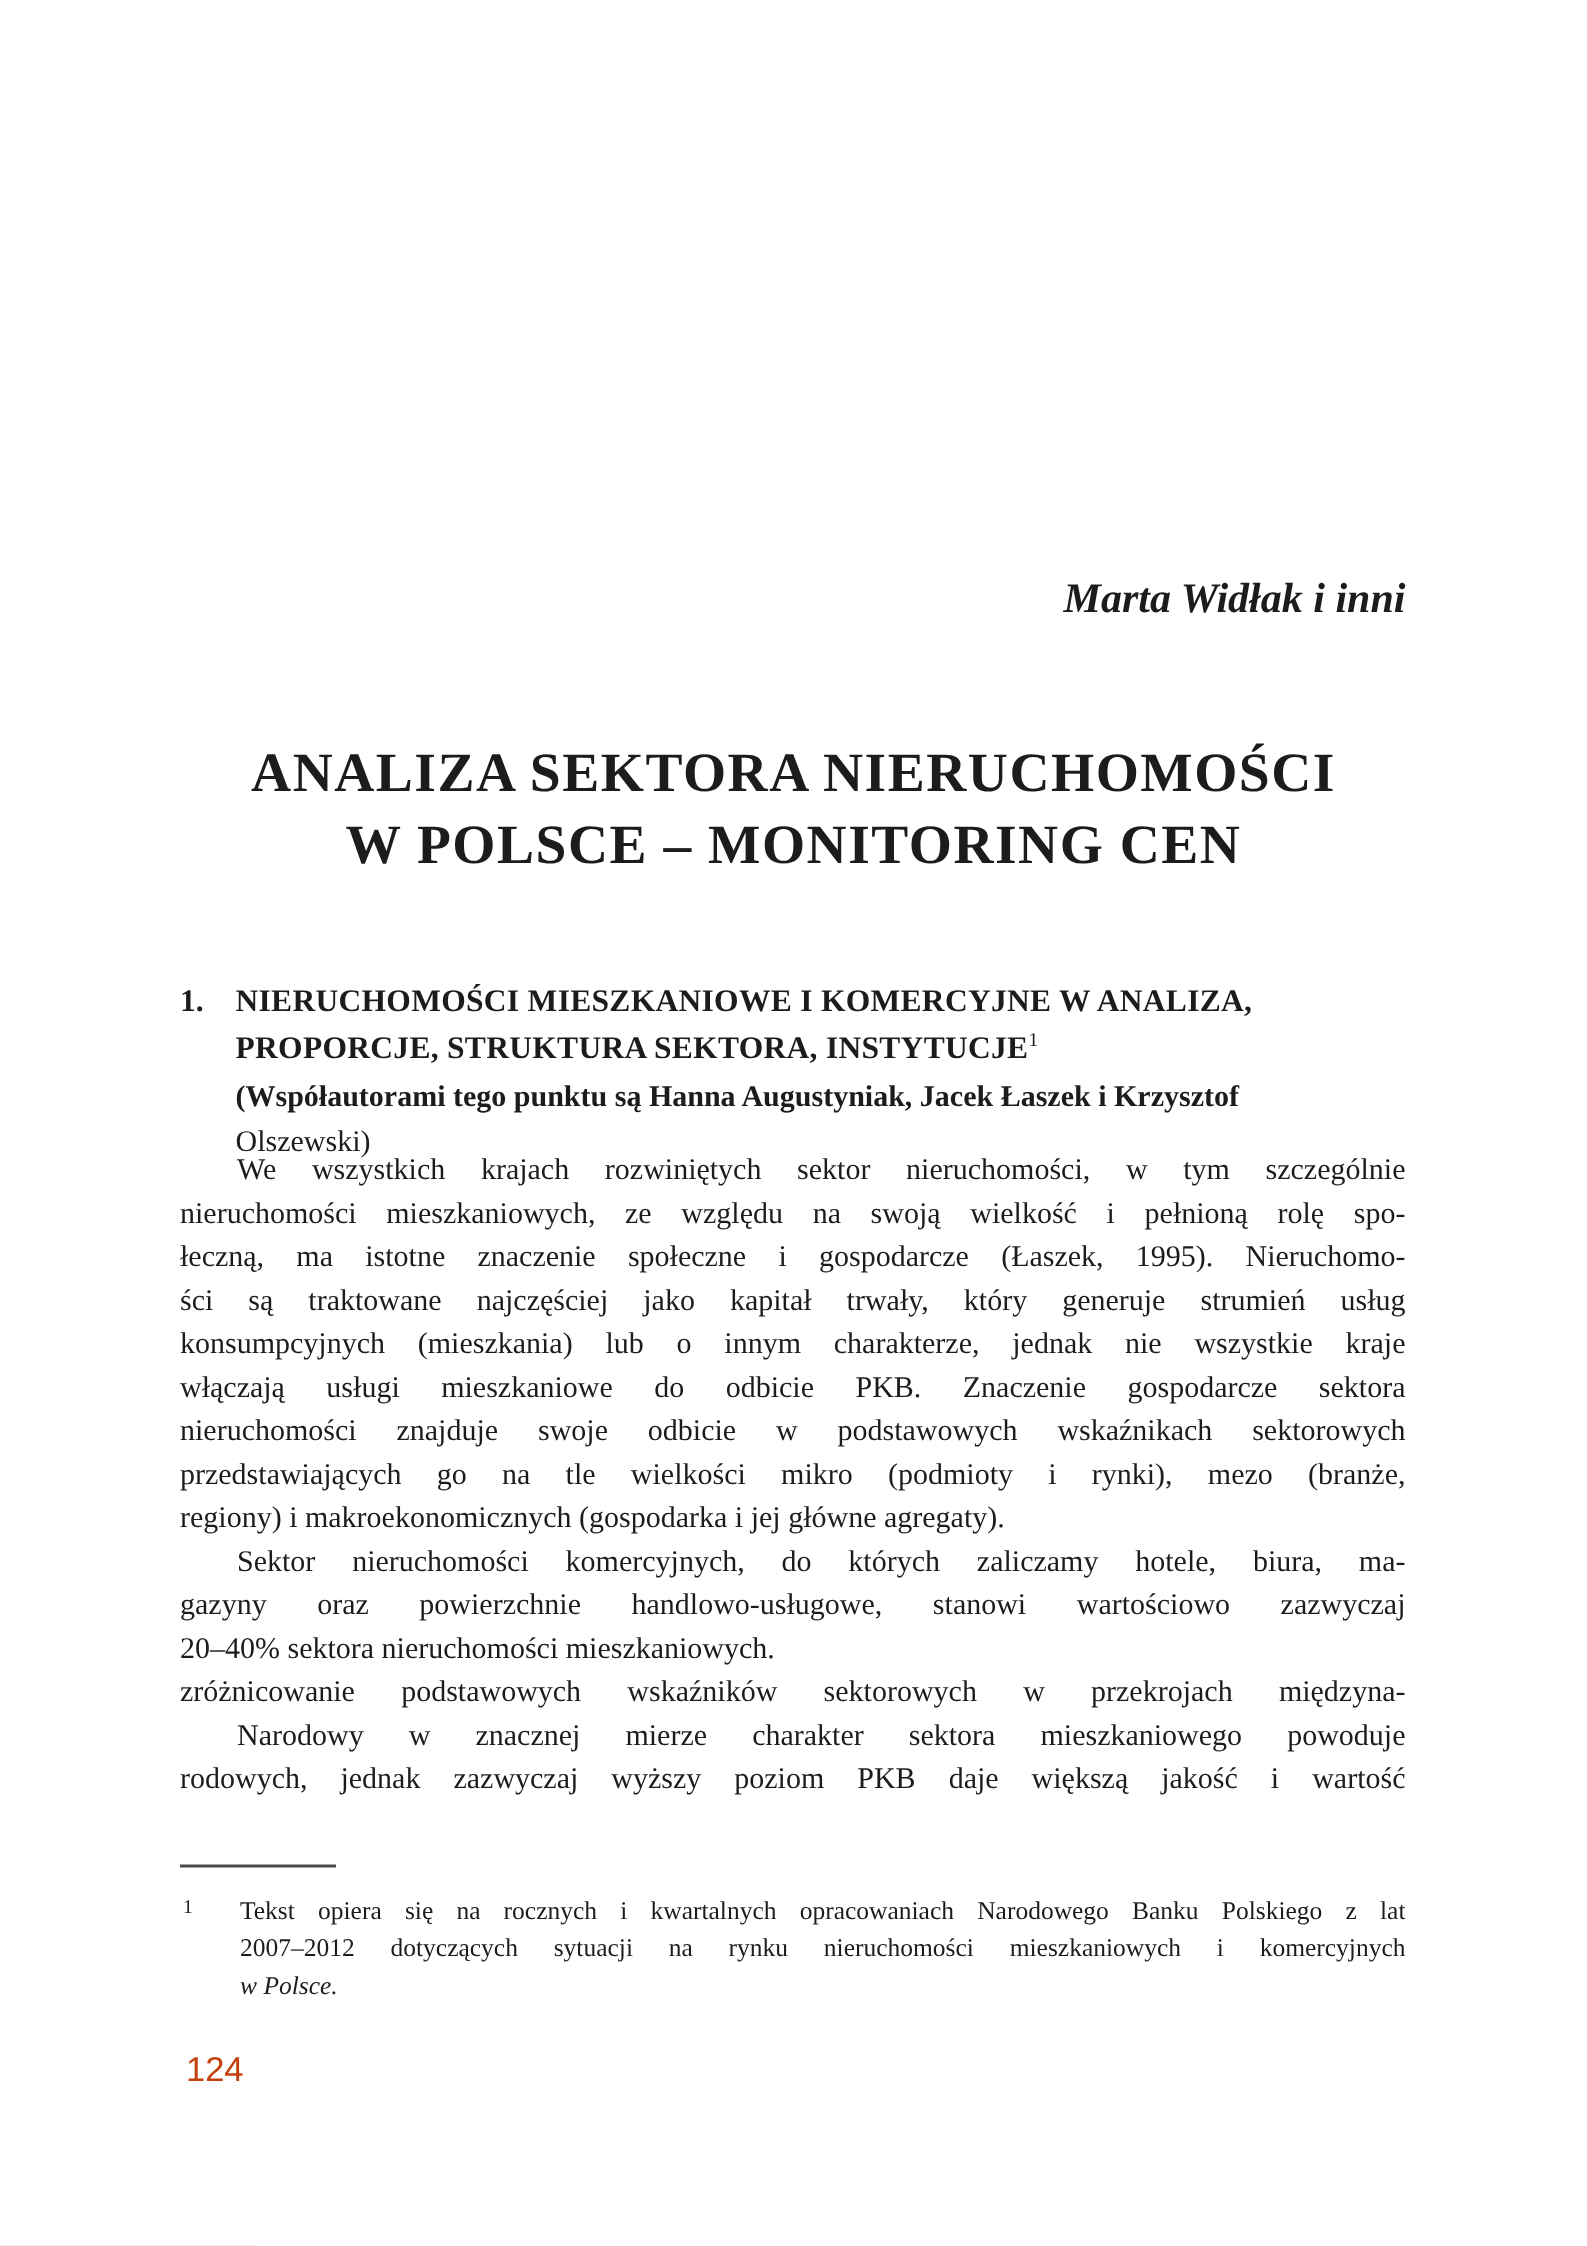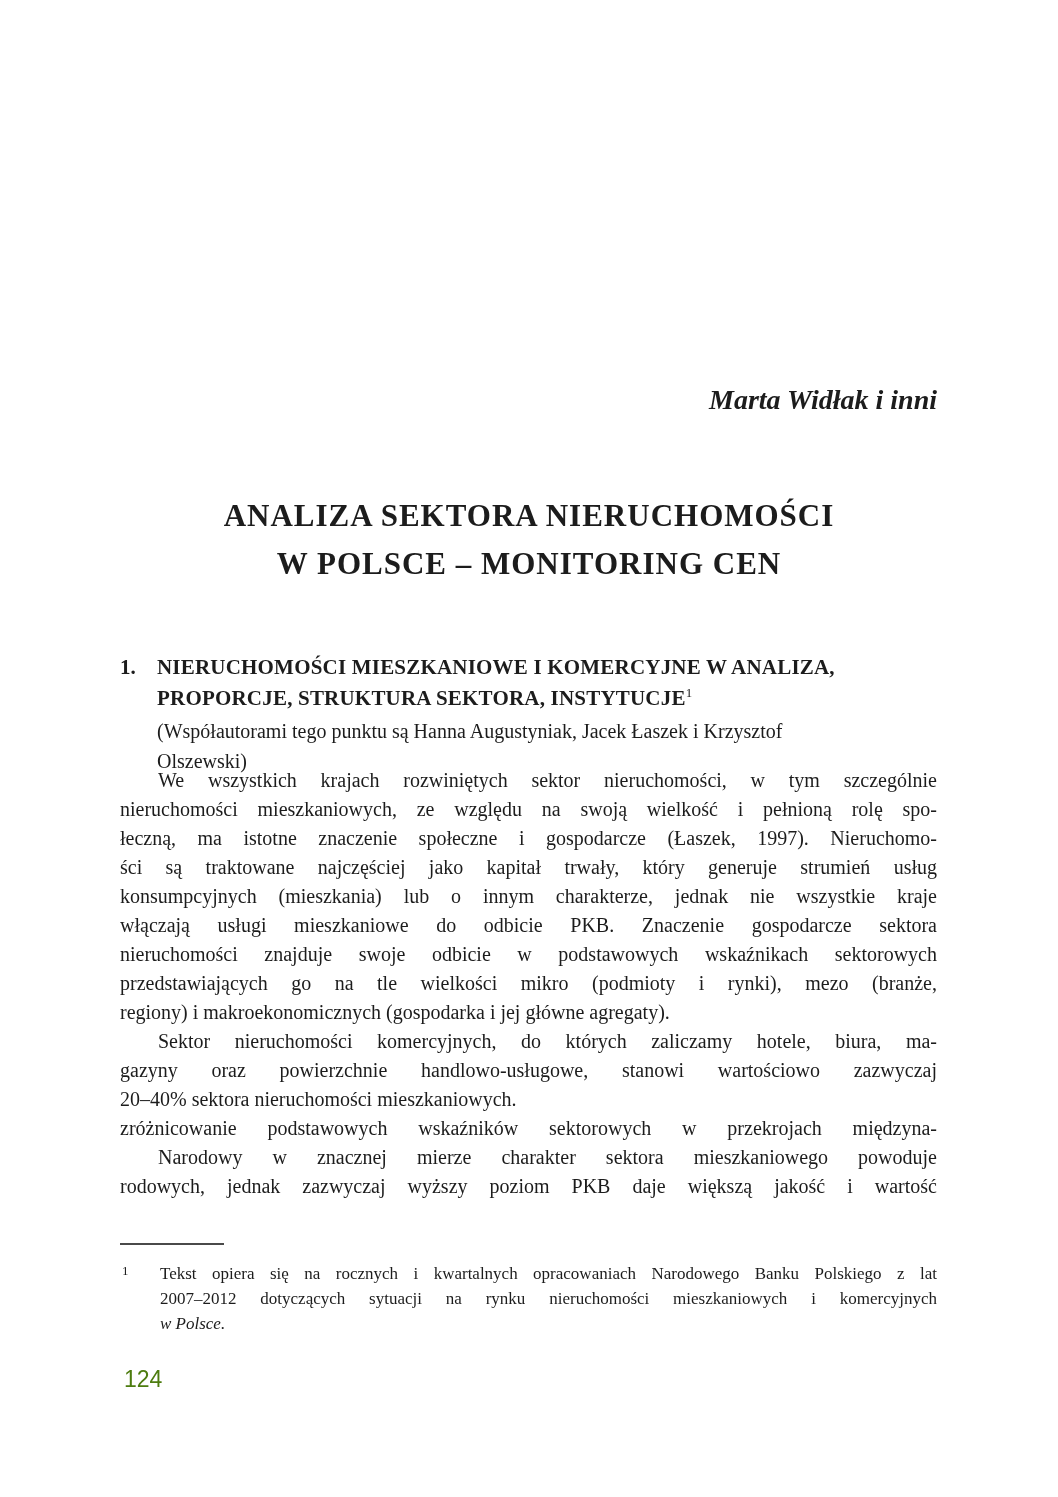--- a/index.html
+++ b/index.html
@@ -23,21 +23,21 @@
     font-weight: bold;
     font-style: italic;
   }
   .doc-title {
     position: absolute;
     left: 121px;
     width: 816px;
     top: 492px;
     text-align: center;
     font-weight: bold;
-    font-size: 31px;
+    font-size: 37px;
     line-height: 48px;
     letter-spacing: 1px;
   }
   .section-heading {
     position: absolute;
     left: 120px;
     width: 817px;
     top: 652px;
     display: flex;
     align-items: flex-start;
@@ -59,21 +59,21 @@
     font-size: 13px;
     font-weight: normal;
     vertical-align: super;
     line-height: 0;
   }
   .coauthors-line {
     font-size: 20px;
     font-weight: normal;
     line-height: 30px;
   }
-  .coauthors-line.first { margin-top: 2px; }
+  .coauthors-line.first { margin-top: 2px; font-weight: bold; }
   .body-text {
     position: absolute;
     left: 120px;
     width: 817px;
     top: 766px;
     font-size: 20px;
     line-height: 29px;
   }
   .line {
     text-align: justify;
@@ -106,21 +106,21 @@
   }
   .fn-text { margin-left: 40px; }
   .fn-line { text-align: justify; text-align-last: justify; }
   .fn-line.last { text-align-last: left; font-style: italic; }
   .page-number {
     position: absolute;
     left: 124px;
     top: 1366px;
     font-size: 23px;
     font-family: "Liberation Sans", "DejaVu Sans", sans-serif;
-    color: #4d7c0f;
+    color: #c2410c;
   }
 </style>
 </head>
 <body>
 
 <div class="page">
 
   <div class="author-line">Marta Widłak i inni</div>
 
   <div class="doc-title">
@@ -134,21 +134,21 @@
       <div class="heading-line">NIERUCHOMOŚCI MIESZKANIOWE I KOMERCYJNE W ANALIZA,</div>
       <div class="heading-line"><span>PROPORCJE, STRUKTURA SEKTORA, INSTYTUCJE</span><sup>1</sup></div>
       <div class="coauthors-line first">(Współautorami tego punktu są Hanna Augustyniak, Jacek Łaszek i Krzysztof</div>
       <div class="coauthors-line">Olszewski)</div>
     </div>
   </div>
 
   <div class="body-text">
     <div class="line first">We wszystkich krajach rozwiniętych sektor nieruchomości, w tym szczególnie</div>
     <div class="line">nieruchomości mieszkaniowych, ze względu na swoją wielkość i pełnioną rolę spo-</div>
-    <div class="line">łeczną, ma istotne znaczenie społeczne i gospodarcze (Łaszek, 1997). Nieruchomo-</div>
+    <div class="line">łeczną, ma istotne znaczenie społeczne i gospodarcze (Łaszek, 1995). Nieruchomo-</div>
     <div class="line">ści są traktowane najczęściej jako kapitał trwały, który generuje strumień usług</div>
     <div class="line">konsumpcyjnych (mieszkania) lub o innym charakterze, jednak nie wszystkie kraje</div>
     <div class="line">włączają usługi mieszkaniowe do odbicie PKB. Znaczenie gospodarcze sektora</div>
     <div class="line">nieruchomości znajduje swoje odbicie w podstawowych wskaźnikach sektorowych</div>
     <div class="line">przedstawiających go na tle wielkości mikro (podmioty i rynki), mezo (branże,</div>
     <div class="line last">regiony) i makroekonomicznych (gospodarka i jej główne agregaty).</div>
 
     <div class="line first">Sektor nieruchomości komercyjnych, do których zaliczamy hotele, biura, ma-</div>
     <div class="line">gazyny oraz powierzchnie handlowo-usługowe, stanowi wartościowo zazwyczaj</div>
     <div class="line last">20–40% sektora nieruchomości mieszkaniowych.</div>

